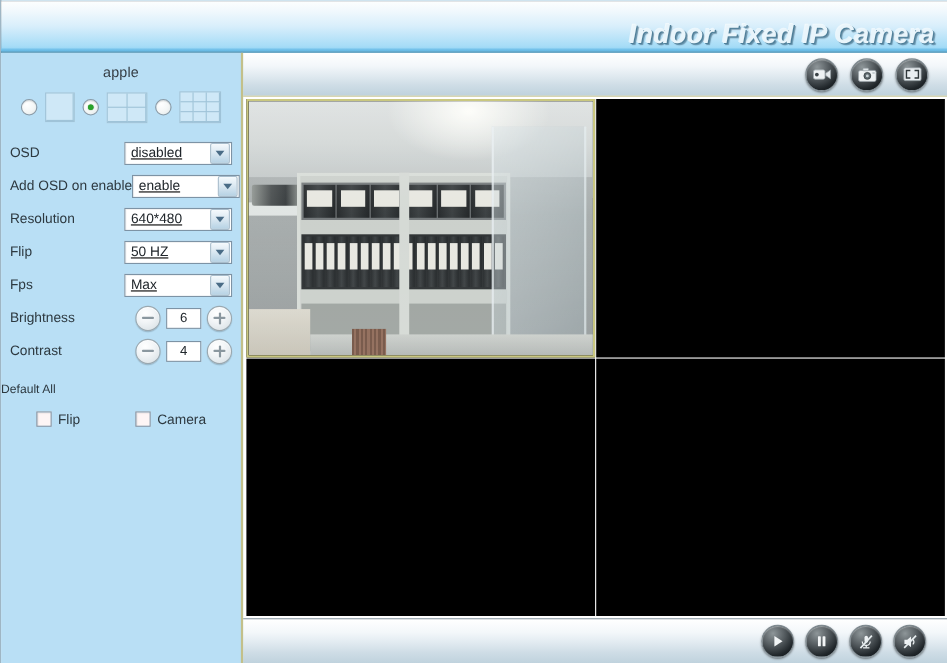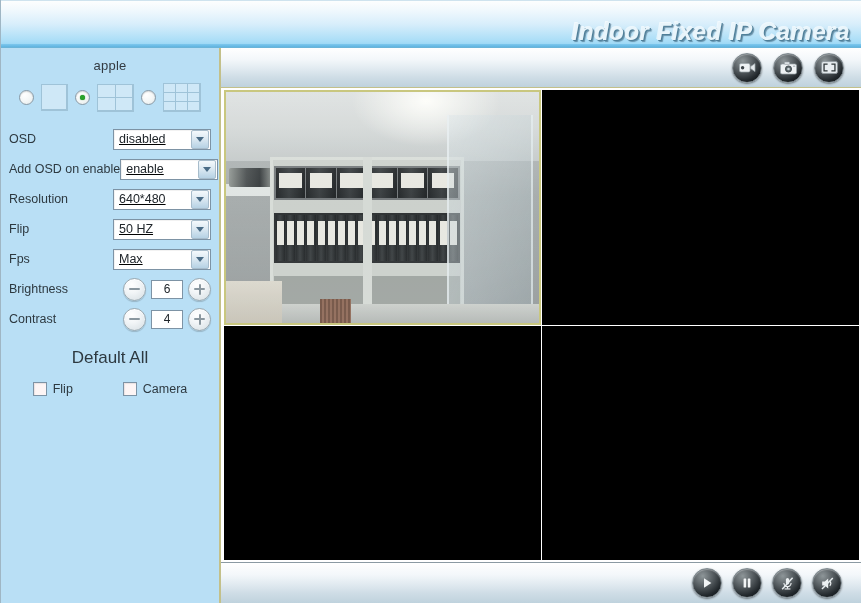--- a/index.html
+++ b/index.html
@@ -209,22 +209,22 @@
     border: 1px solid #7d93a5;
     background: #ffffff;
     font-size: 12px;
     color: #20262b;
     display: flex; align-items: center; justify-content: center;
     box-sizing: border-box;
     flex: 0 0 32px;
   }
 
   .default-all {
-    text-align: center;
-    font-size: 17px;
+    text-align: left;
+    font-size: 11px;
     color: #2d3940;
     padding: 14px 0 6px 0;
     cursor: pointer;
   }
 
   .check-row {
     display: flex;
     align-items: center;
     padding: 8px 0 0 0;
     justify-content: center;

